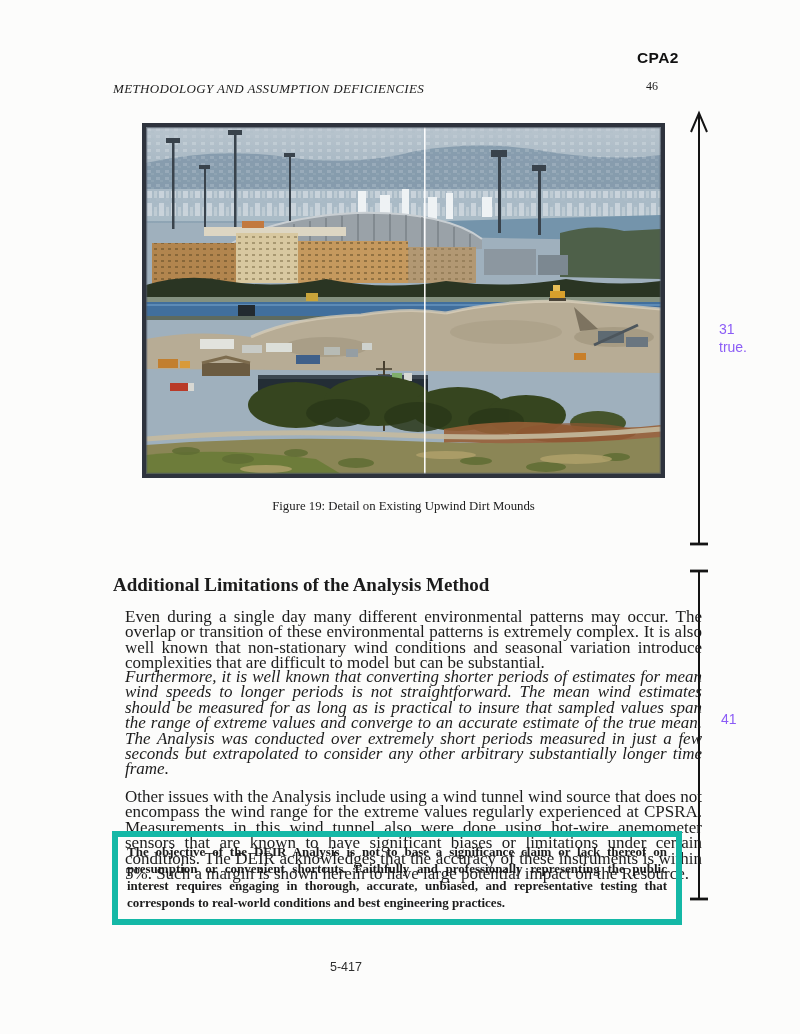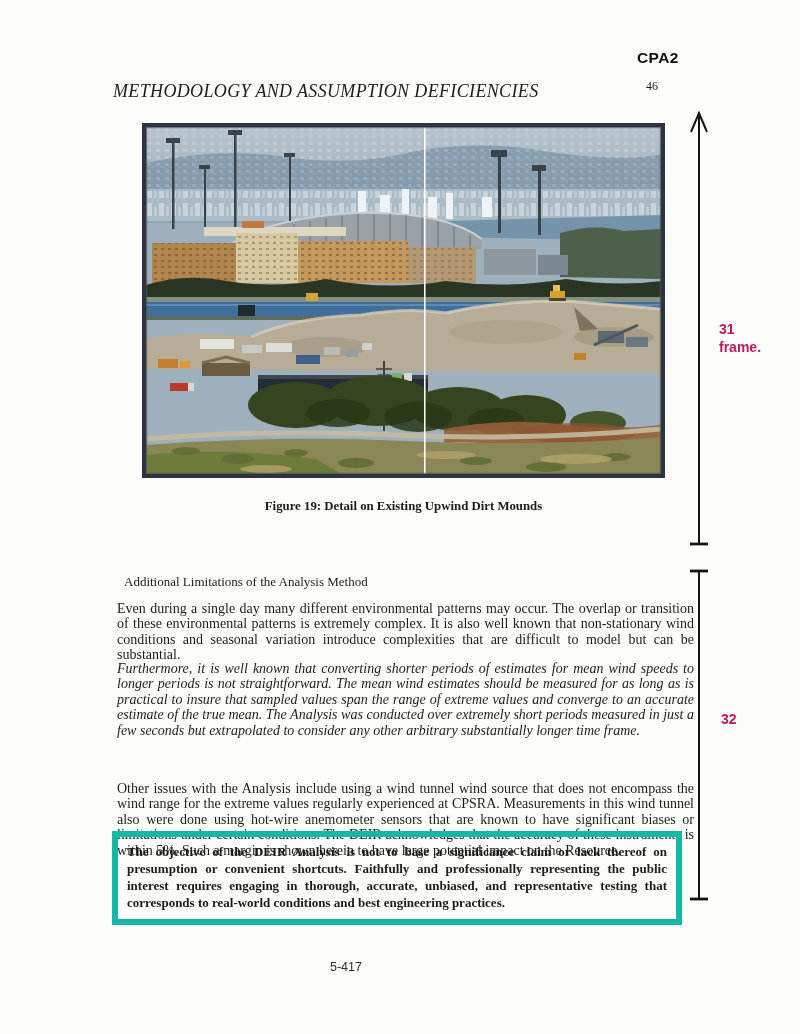--- a/index.html
+++ b/index.html
@@ -2,58 +2,57 @@
 <html><head>
 <meta charset="utf-8">
 <style>
   html,body{margin:0;padding:0;background:#fdfdfc;}
   .page{
     position:relative;width:800px;height:1034px;background:#fcfcfb;
     overflow:hidden;font-family:"Liberation Serif",serif;color:#1c1c1c;
   }
   .running-title{
     position:absolute;left:113px;top:81px;font-style:italic;
-    font-size:18px;letter-spacing:.35px;white-space:nowrap;
+    font-size:13px;letter-spacing:.35px;white-space:nowrap;
   }
   .cpa-code{
     position:absolute;left:637px;top:49px;
     font-family:Liberation Sans, sans-serif;font-weight:700;
     font-size:15.5px;letter-spacing:.4px;color:#111;
   }
   .top-pagenum{position:absolute;left:646px;top:79px;font-size:12px;}
   .photo-frame{
     position:absolute;left:142px;top:123px;width:523px;height:355px;
     border:4px solid #2e333d;box-sizing:border-box;background:#9fb0bd;
   }
   .photo-frame svg{display:block;width:100%;height:100%;}
   .caption-title{
     position:absolute;left:142px;top:499px;width:523px;text-align:center;
     font-size:12.8px;
-    font-weight:bold;
   }
   .caption-body{
     position:absolute;left:138px;top:515px;width:527px;
     font-size:12.6px;line-height:16.2px;text-align:justify;
   }
   .margin-marks{position:absolute;left:0;top:0;pointer-events:none;}
   .margin-marks line,.margin-marks polyline{stroke:#141414;stroke-width:2;}
   .margin-marks .cap{stroke-width:2.8;}
   .note{
     position:absolute;font-family:"Liberation Sans",sans-serif;
-    font-weight:700;font-size:14px;line-height:17.5px;color:#be185d;
+    font-weight:400;font-size:14px;line-height:17.5px;color:#8b5cf6;
   }
   .note31{left:719px;top:321px;}
   .note31 span{display:block;}
   .note32{left:721px;top:711px;}
   .section-heading{
-    position:absolute;left:124px;top:574px;font-size:13px;font-weight:400;
+    position:absolute;left:113px;top:574px;font-size:19px;font-weight:700;
   }
   .body-para{
-    position:absolute;left:113px;width:577px;margin:4px;
-    font-size:14px;line-height:15.4px;text-align:justify;
+    position:absolute;left:113px;width:577px;margin:12px;
+    font-size:17px;line-height:15.4px;text-align:justify;
   }
   .para1{top:597px;}
   .para2{top:657px;font-style:italic;}
   .para3{top:777px;}
   .callout{
     position:absolute;left:112px;top:831px;width:570px;box-sizing:border-box;
     border:6px solid #14b8a6;padding:6px 9px 8px 9px;
     font-weight:700;font-size:13px;line-height:17px;text-align:justify;
   }
   .footer-pagenum{
@@ -247,23 +246,23 @@
     </g>
     <g>
       <line x1="699" y1="571" x2="699" y2="899"></line>
       <line class="cap" x1="690" y1="571" x2="708" y2="571"></line>
       <line class="cap" x1="690" y1="899" x2="708" y2="899"></line>
     </g>
   </svg>
 
   <div class="note note31">
     <span>31</span>
-    <span>frame.</span>
+    <span>true.</span>
   </div>
-  <div class="note note32">32</div>
+  <div class="note note32">41</div>
 
   <div class="section-heading">Additional Limitations of the Analysis Method</div>
   <p class="body-para para1">Even during a single day many different environmental patterns may occur. The overlap or transition of these environmental patterns is extremely complex. It is also well known that non-stationary wind conditions and seasonal variation introduce complexities that are difficult to model but can be substantial.</p>
   <p class="body-para para2">Furthermore, it is well known that converting shorter periods of estimates for mean wind speeds to longer periods is not straightforward. The mean wind estimates should be measured for as long as is practical to insure that sampled values span the range of extreme values and converge to an accurate estimate of the true mean. The Analysis was conducted over extremely short periods measured in just a few seconds but extrapolated to consider any other arbitrary substantially longer time frame.</p>
   <p class="body-para para3">Other issues with the Analysis include using a wind tunnel wind source that does not encompass the wind range for the extreme values regularly experienced at CPSRA. Measurements in this wind tunnel also were done using hot-wire anemometer sensors that are known to have significant biases or limitations under certain conditions. The DEIR acknowledges that the accuracy of these instruments is within 5%. Such a margin is shown herein to have large potential impact on the Resource.</p>
 
   <div class="callout">The objective of the DEIR Analysis is not to base a significance claim or lack thereof on presumption or convenient shortcuts. Faithfully and professionally representing the public interest requires engaging in thorough, accurate, unbiased, and representative testing that corresponds to real-world conditions and best engineering practices.</div>
 
   <div class="footer-pagenum">5-417</div>
 

